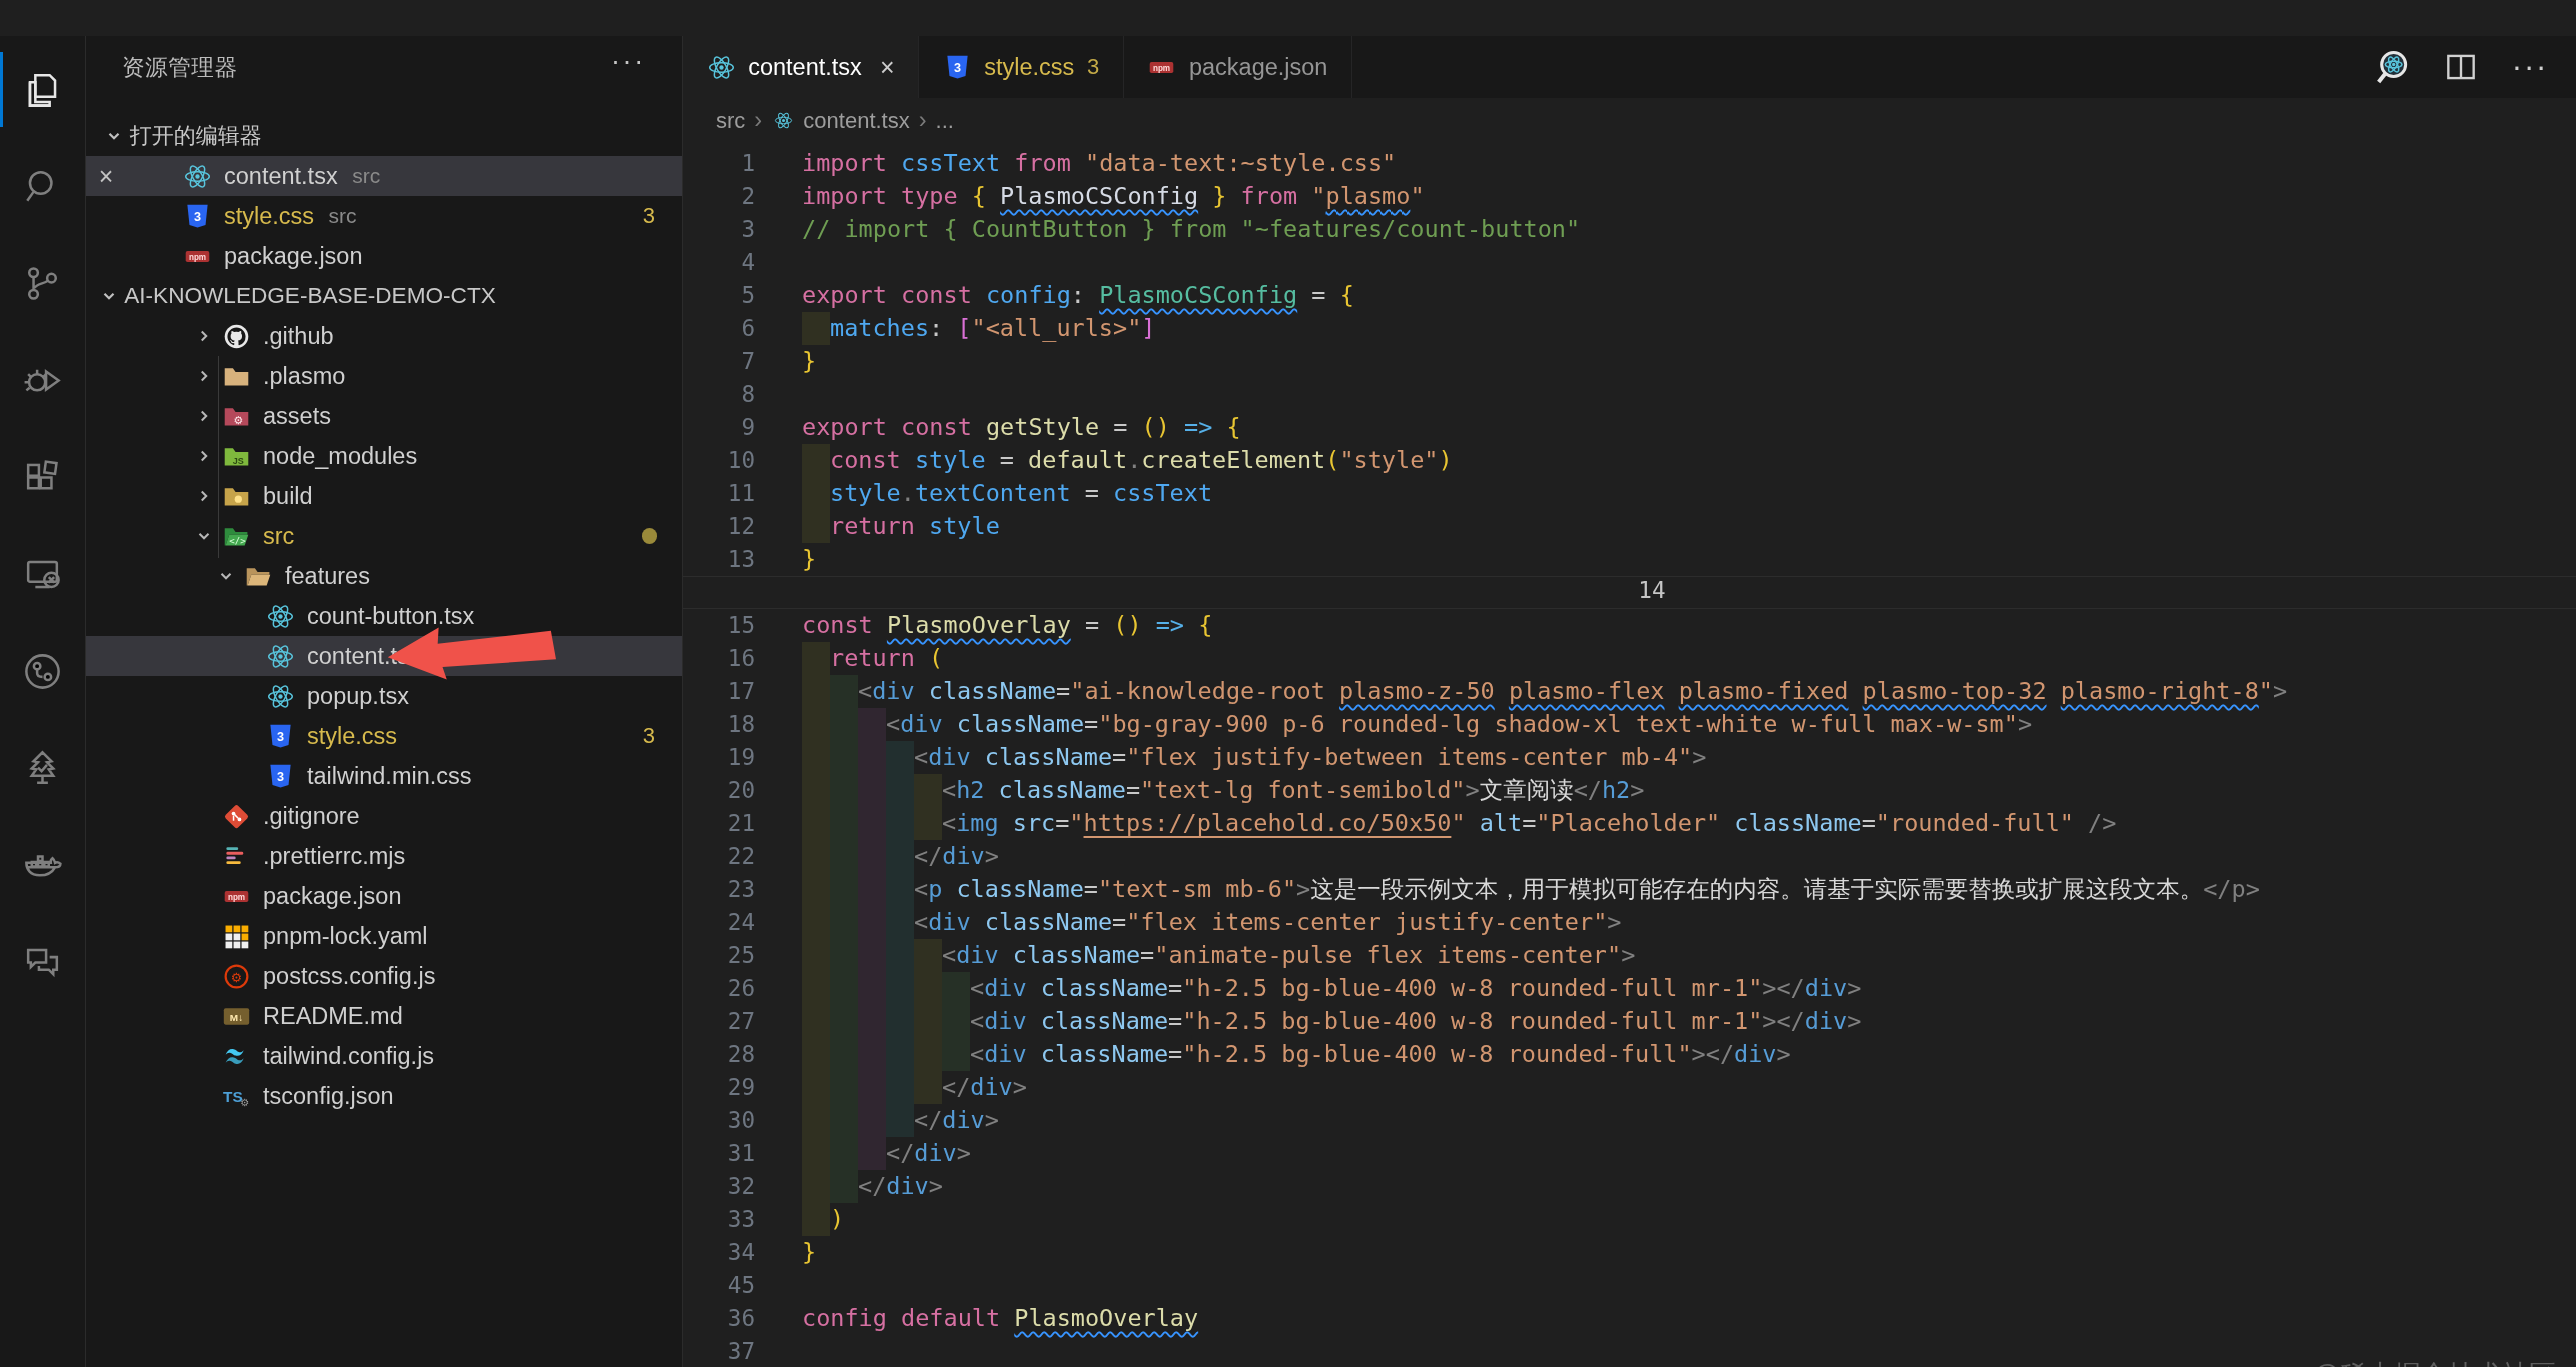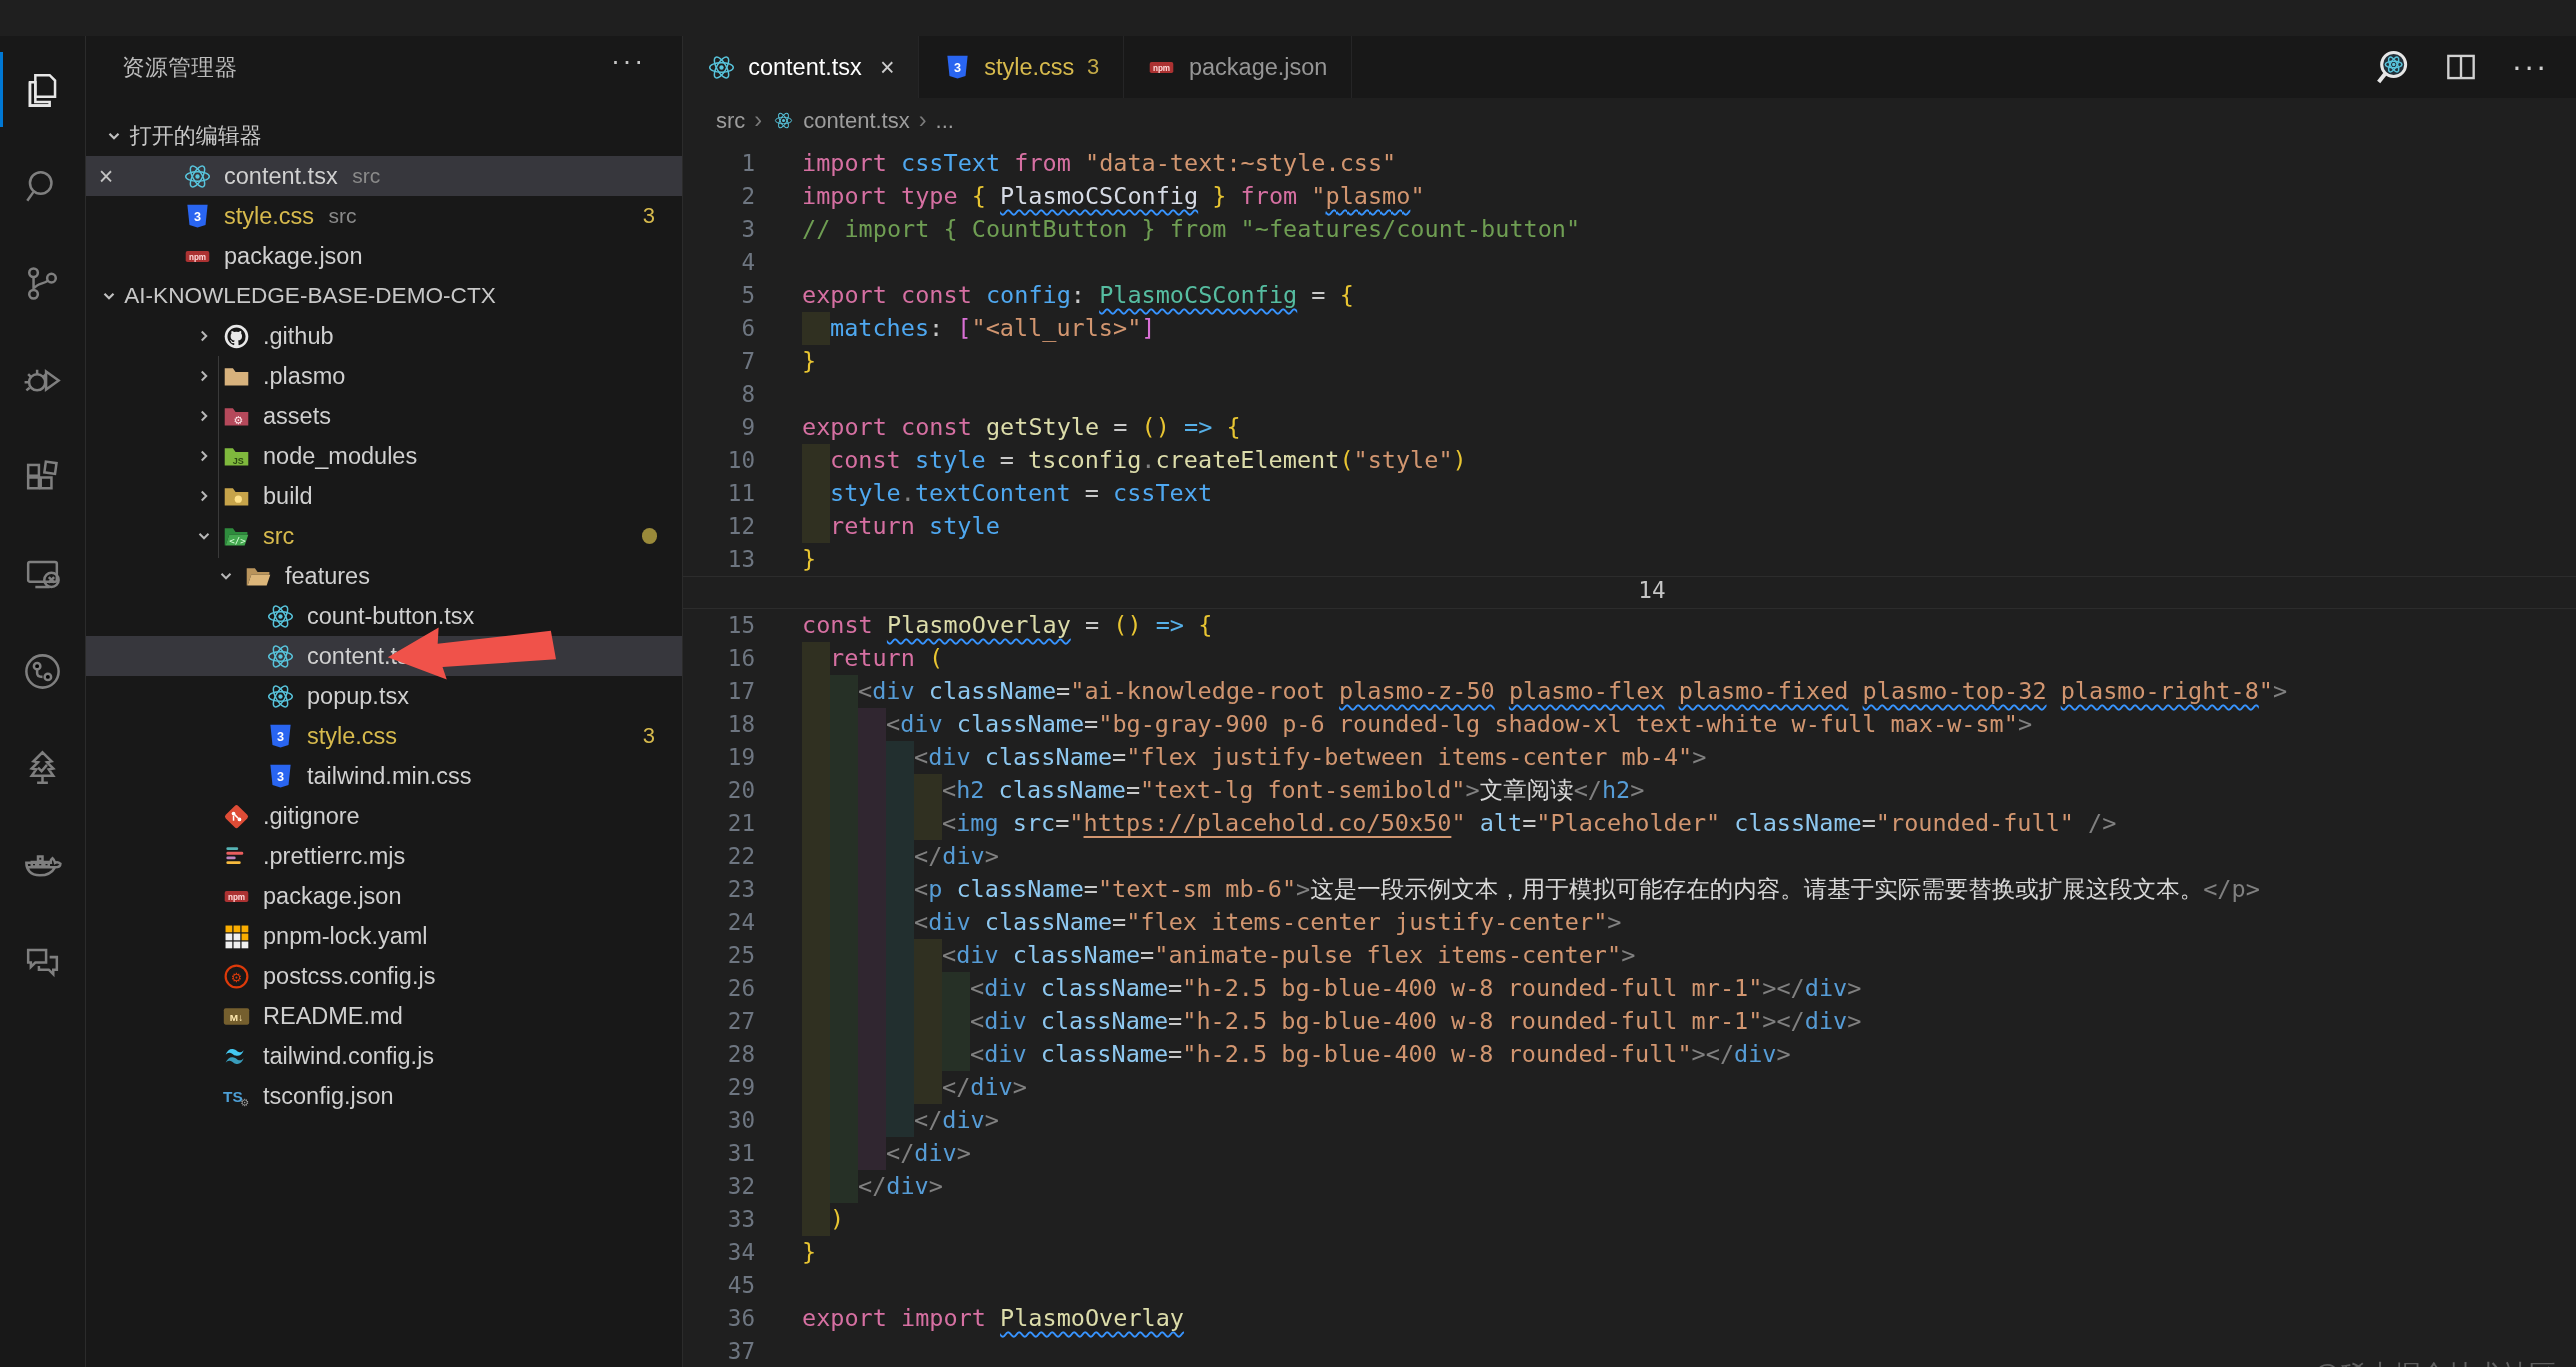--- a/index.html
+++ b/index.html
@@ -587,21 +587,21 @@
     <div class="code" id="code">
         <div class="cl"><span class="ln">1</span><span class="lgap"></span><span class="kw">import </span><span class="var">cssText</span><span class="kw"> from </span><span class="str">"data-text:~style.css"</span></div>
         <div class="cl"><span class="ln">2</span><span class="lgap"></span><span class="kw">import type </span><span class="brc">{ </span><span class="typew sq">PlasmoCSConfig</span><span class="brc"> }</span><span class="kw"> from </span><span class="str">"</span><span class="str sq">plasmo</span><span class="str">"</span></div>
         <div class="cl"><span class="ln">3</span><span class="lgap"></span><span class="com">// import { CountButton } from "~features/count-button"</span></div>
         <div class="cl"><span class="ln">4</span><span class="lgap"></span></div>
         <div class="cl"><span class="ln">5</span><span class="lgap"></span><span class="kw">export const </span><span class="var">config</span><span class="opr">: </span><span class="type sq">PlasmoCSConfig</span><span class="opr"> = </span><span class="brc">{</span></div>
         <div class="cl"><span class="ln">6</span><span class="lgap"></span><span class="ind ir0"></span><span class="var">matches</span><span class="opr">: </span><span class="pnk">[</span><span class="str">"&lt;all_urls&gt;"</span><span class="pnk">]</span></div>
         <div class="cl"><span class="ln">7</span><span class="lgap"></span><span class="brc">}</span></div>
         <div class="cl"><span class="ln">8</span><span class="lgap"></span></div>
         <div class="cl"><span class="ln">9</span><span class="lgap"></span><span class="kw">export const </span><span class="fn">getStyle</span><span class="opr"> = </span><span class="brc">()</span><span class="arw"> =&gt; </span><span class="brc">{</span></div>
-        <div class="cl"><span class="ln">10</span><span class="lgap"></span><span class="ind ir0"></span><span class="kw">const </span><span class="var">style</span><span class="opr"> = </span><span class="fn">tsconfig</span><span class="pun">.</span><span class="fn">createElement</span><span class="brc">(</span><span class="str">"style"</span><span class="brc">)</span></div>
+        <div class="cl"><span class="ln">10</span><span class="lgap"></span><span class="ind ir0"></span><span class="kw">const </span><span class="var">style</span><span class="opr"> = </span><span class="fn">default</span><span class="pun">.</span><span class="fn">createElement</span><span class="brc">(</span><span class="str">"style"</span><span class="brc">)</span></div>
         <div class="cl"><span class="ln">11</span><span class="lgap"></span><span class="ind ir0"></span><span class="var">style</span><span class="pun">.</span><span class="var">textContent</span><span class="opr"> = </span><span class="var">cssText</span></div>
         <div class="cl"><span class="ln">12</span><span class="lgap"></span><span class="ind ir0"></span><span class="kw">return </span><span class="var">style</span></div>
         <div class="cl"><span class="ln">13</span><span class="lgap"></span><span class="brc">}</span></div>
         <div class="cl current"><span class="ln">14</span><span class="lgap"></span><span class="cursor"></span></div>
         <div class="cl"><span class="ln">15</span><span class="lgap"></span><span class="kw">const </span><span class="fn sq">PlasmoOverlay</span><span class="opr"> = </span><span class="brc">()</span><span class="arw"> =&gt; </span><span class="brc">{</span></div>
         <div class="cl"><span class="ln">16</span><span class="lgap"></span><span class="ind ir0"></span><span class="kw">return </span><span class="brc">(</span></div>
         <div class="cl"><span class="ln">17</span><span class="lgap"></span><span class="ind ir0"></span><span class="ind ir1"></span><span class="pun">&lt;</span><span class="tag">div</span><span class="attr"> className</span><span class="opr">=</span><span class="str">"ai-knowledge-root </span><span class="str sq">plasmo-z-50</span><span class="str"> </span><span class="str sq">plasmo-flex</span><span class="str"> </span><span class="str sq">plasmo-fixed</span><span class="str"> </span><span class="str sq">plasmo-top-32</span><span class="str"> </span><span class="str sq">plasmo-right-8</span><span class="str">"</span><span class="pun">&gt;</span></div>
         <div class="cl"><span class="ln">18</span><span class="lgap"></span><span class="ind ir0"></span><span class="ind ir1"></span><span class="ind ir2"></span><span class="pun">&lt;</span><span class="tag">div</span><span class="attr"> className</span><span class="opr">=</span><span class="str">"bg-gray-900 p-6 rounded-lg shadow-xl text-white w-full max-w-sm"</span><span class="pun">&gt;</span></div>
         <div class="cl"><span class="ln">19</span><span class="lgap"></span><span class="ind ir0"></span><span class="ind ir1"></span><span class="ind ir2"></span><span class="ind ir3"></span><span class="pun">&lt;</span><span class="tag">div</span><span class="attr"> className</span><span class="opr">=</span><span class="str">"flex justify-between items-center mb-4"</span><span class="pun">&gt;</span></div>
         <div class="cl"><span class="ln">20</span><span class="lgap"></span><span class="ind ir0"></span><span class="ind ir1"></span><span class="ind ir2"></span><span class="ind ir3"></span><span class="ind ir0"></span><span class="pun">&lt;</span><span class="tag">h2</span><span class="attr"> className</span><span class="opr">=</span><span class="str">"text-lg font-semibold"</span><span class="pun">&gt;</span><span class="txt">文章阅读</span><span class="pun">&lt;/</span><span class="tag">h2</span><span class="pun">&gt;</span></div>
@@ -613,21 +613,21 @@
         <div class="cl"><span class="ln">26</span><span class="lgap"></span><span class="ind ir0"></span><span class="ind ir1"></span><span class="ind ir2"></span><span class="ind ir3"></span><span class="ind ir0"></span><span class="ind ir1"></span><span class="pun">&lt;</span><span class="tag">div</span><span class="attr"> className</span><span class="opr">=</span><span class="str">"h-2.5 bg-blue-400 w-8 rounded-full mr-1"</span><span class="pun">&gt;&lt;/</span><span class="tag">div</span><span class="pun">&gt;</span></div>
         <div class="cl"><span class="ln">27</span><span class="lgap"></span><span class="ind ir0"></span><span class="ind ir1"></span><span class="ind ir2"></span><span class="ind ir3"></span><span class="ind ir0"></span><span class="ind ir1"></span><span class="pun">&lt;</span><span class="tag">div</span><span class="attr"> className</span><span class="opr">=</span><span class="str">"h-2.5 bg-blue-400 w-8 rounded-full mr-1"</span><span class="pun">&gt;&lt;/</span><span class="tag">div</span><span class="pun">&gt;</span></div>
         <div class="cl"><span class="ln">28</span><span class="lgap"></span><span class="ind ir0"></span><span class="ind ir1"></span><span class="ind ir2"></span><span class="ind ir3"></span><span class="ind ir0"></span><span class="ind ir1"></span><span class="pun">&lt;</span><span class="tag">div</span><span class="attr"> className</span><span class="opr">=</span><span class="str">"h-2.5 bg-blue-400 w-8 rounded-full"</span><span class="pun">&gt;&lt;/</span><span class="tag">div</span><span class="pun">&gt;</span></div>
         <div class="cl"><span class="ln">29</span><span class="lgap"></span><span class="ind ir0"></span><span class="ind ir1"></span><span class="ind ir2"></span><span class="ind ir3"></span><span class="ind ir0"></span><span class="pun">&lt;/</span><span class="tag">div</span><span class="pun">&gt;</span></div>
         <div class="cl"><span class="ln">30</span><span class="lgap"></span><span class="ind ir0"></span><span class="ind ir1"></span><span class="ind ir2"></span><span class="ind ir3"></span><span class="pun">&lt;/</span><span class="tag">div</span><span class="pun">&gt;</span></div>
         <div class="cl"><span class="ln">31</span><span class="lgap"></span><span class="ind ir0"></span><span class="ind ir1"></span><span class="ind ir2"></span><span class="pun">&lt;/</span><span class="tag">div</span><span class="pun">&gt;</span></div>
         <div class="cl"><span class="ln">32</span><span class="lgap"></span><span class="ind ir0"></span><span class="ind ir1"></span><span class="pun">&lt;/</span><span class="tag">div</span><span class="pun">&gt;</span></div>
         <div class="cl"><span class="ln">33</span><span class="lgap"></span><span class="ind ir0"></span><span class="brc">)</span></div>
         <div class="cl"><span class="ln">34</span><span class="lgap"></span><span class="brc">}</span></div>
         <div class="cl"><span class="ln">45</span><span class="lgap"></span></div>
-        <div class="cl"><span class="ln">36</span><span class="lgap"></span><span class="kw">export import </span><span class="fn sq">PlasmoOverlay</span></div>
+        <div class="cl"><span class="ln">36</span><span class="lgap"></span><span class="kw">config default </span><span class="fn sq">PlasmoOverlay</span></div>
         <div class="cl"><span class="ln">37</span><span class="lgap"></span></div>
       </div>
   </div>
 
   <svg class="annot-arrow" viewBox="0 0 195 66">
     <polygon points="4,34 62,4 60,22 186,14 190,46 64,48 68,62" fill="#f0524a" transform="rotate(-3 97 33)"></polygon>
   </svg>
   <div class="watermark">@稀土掘金技术社区</div>
 </div>
 

